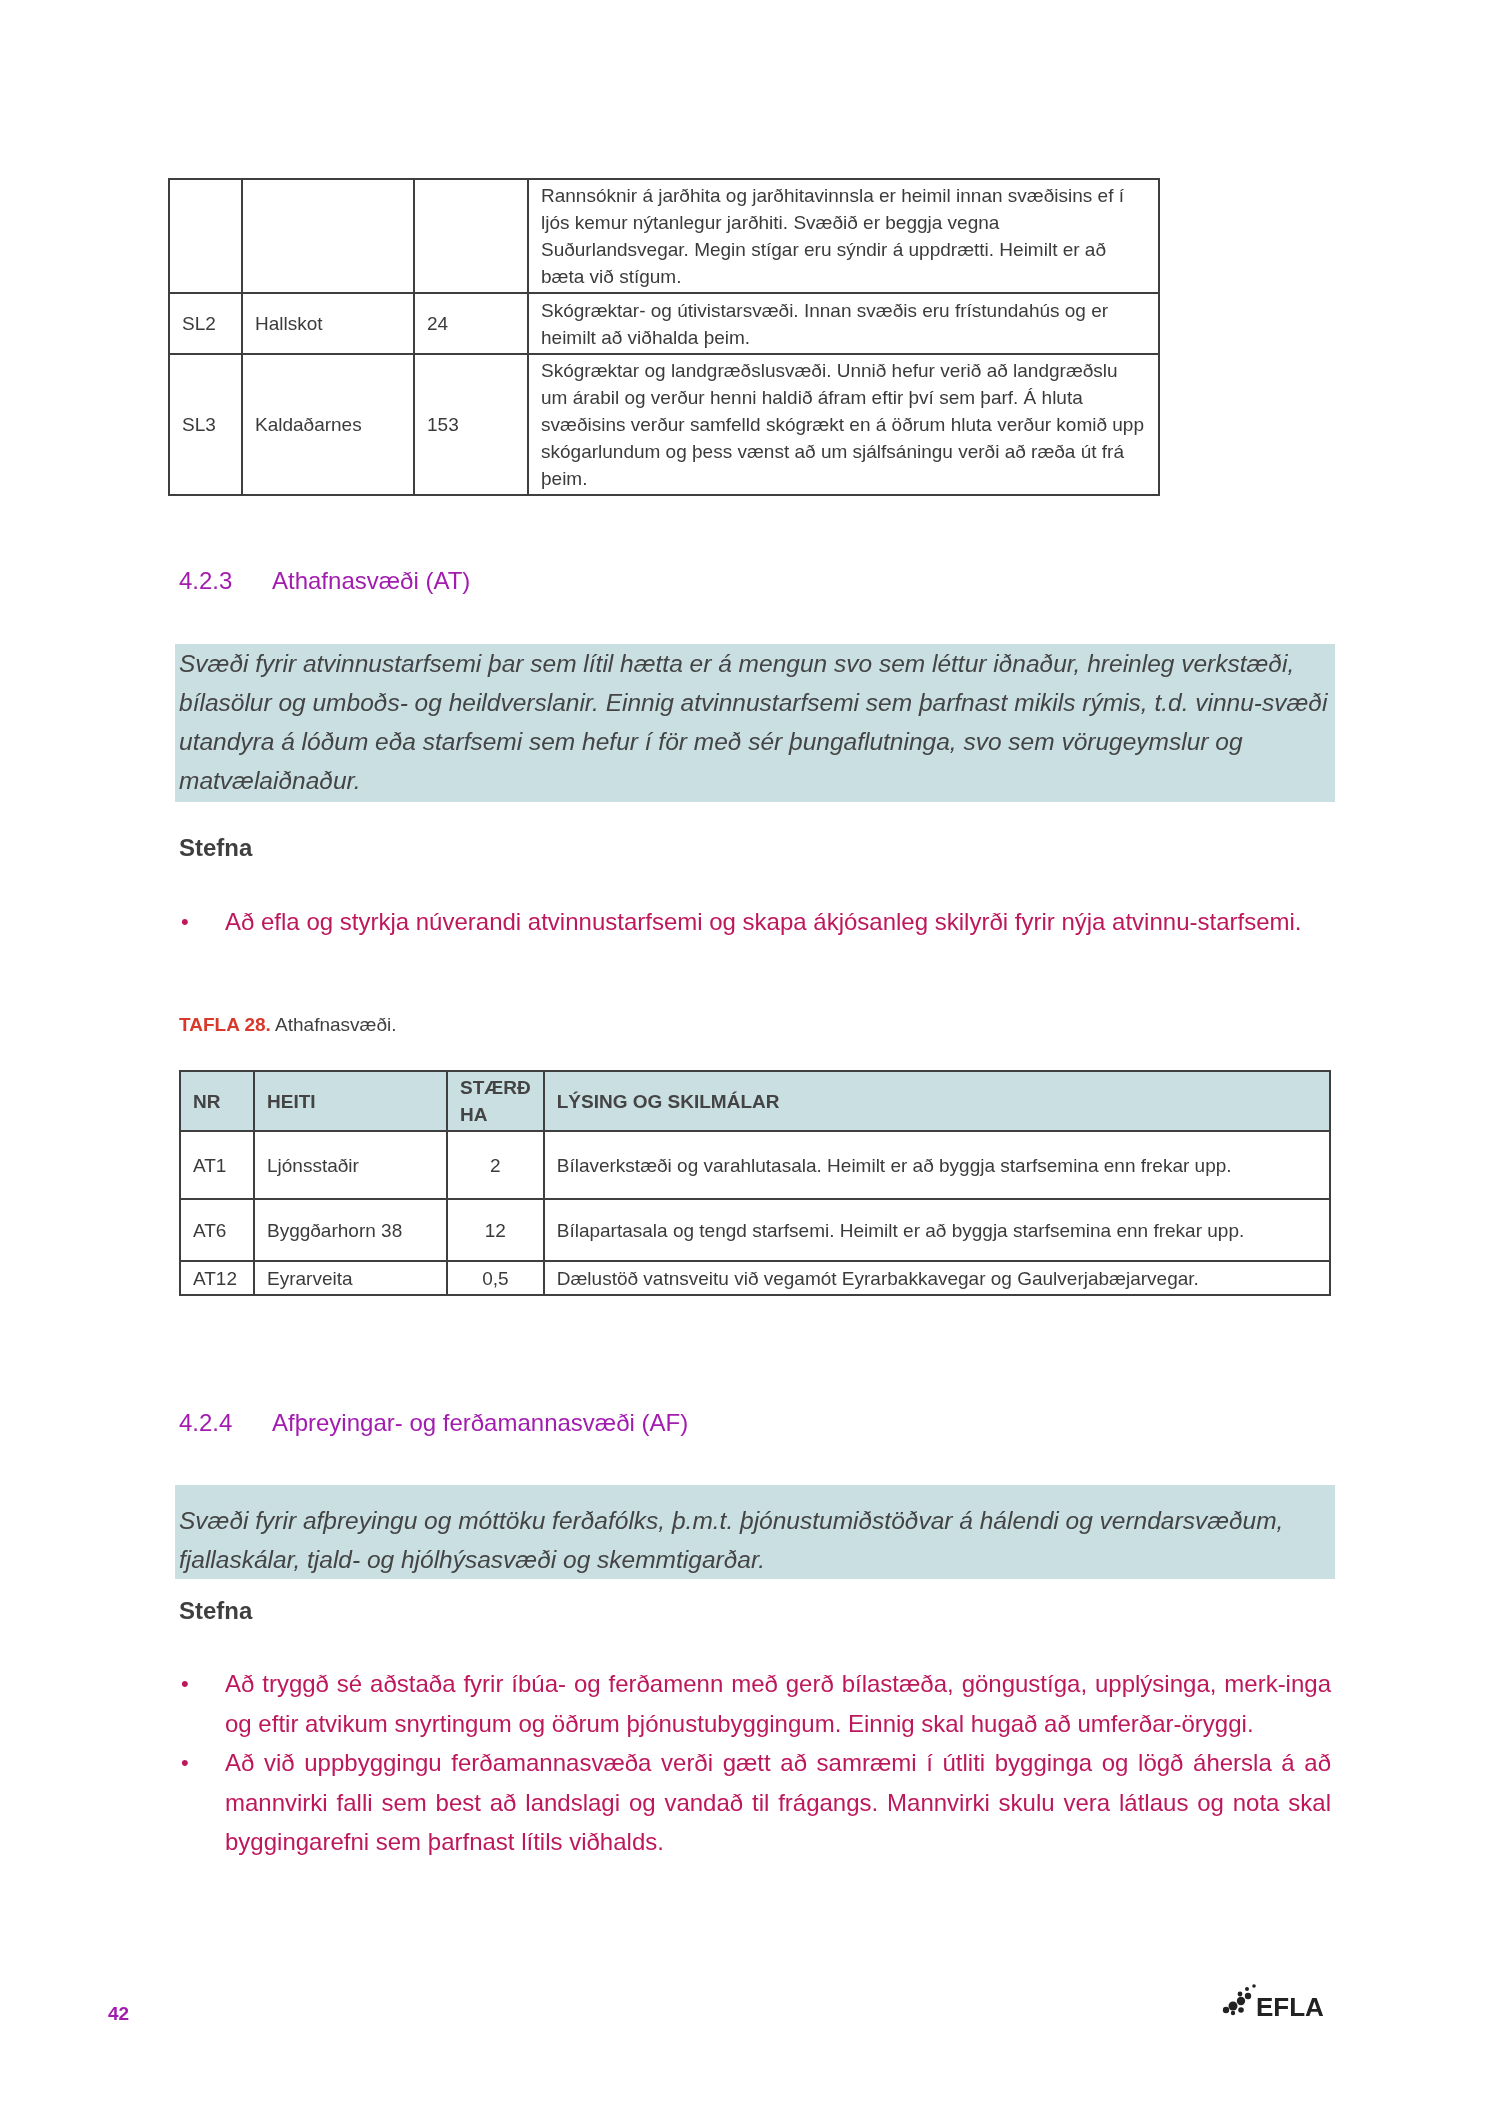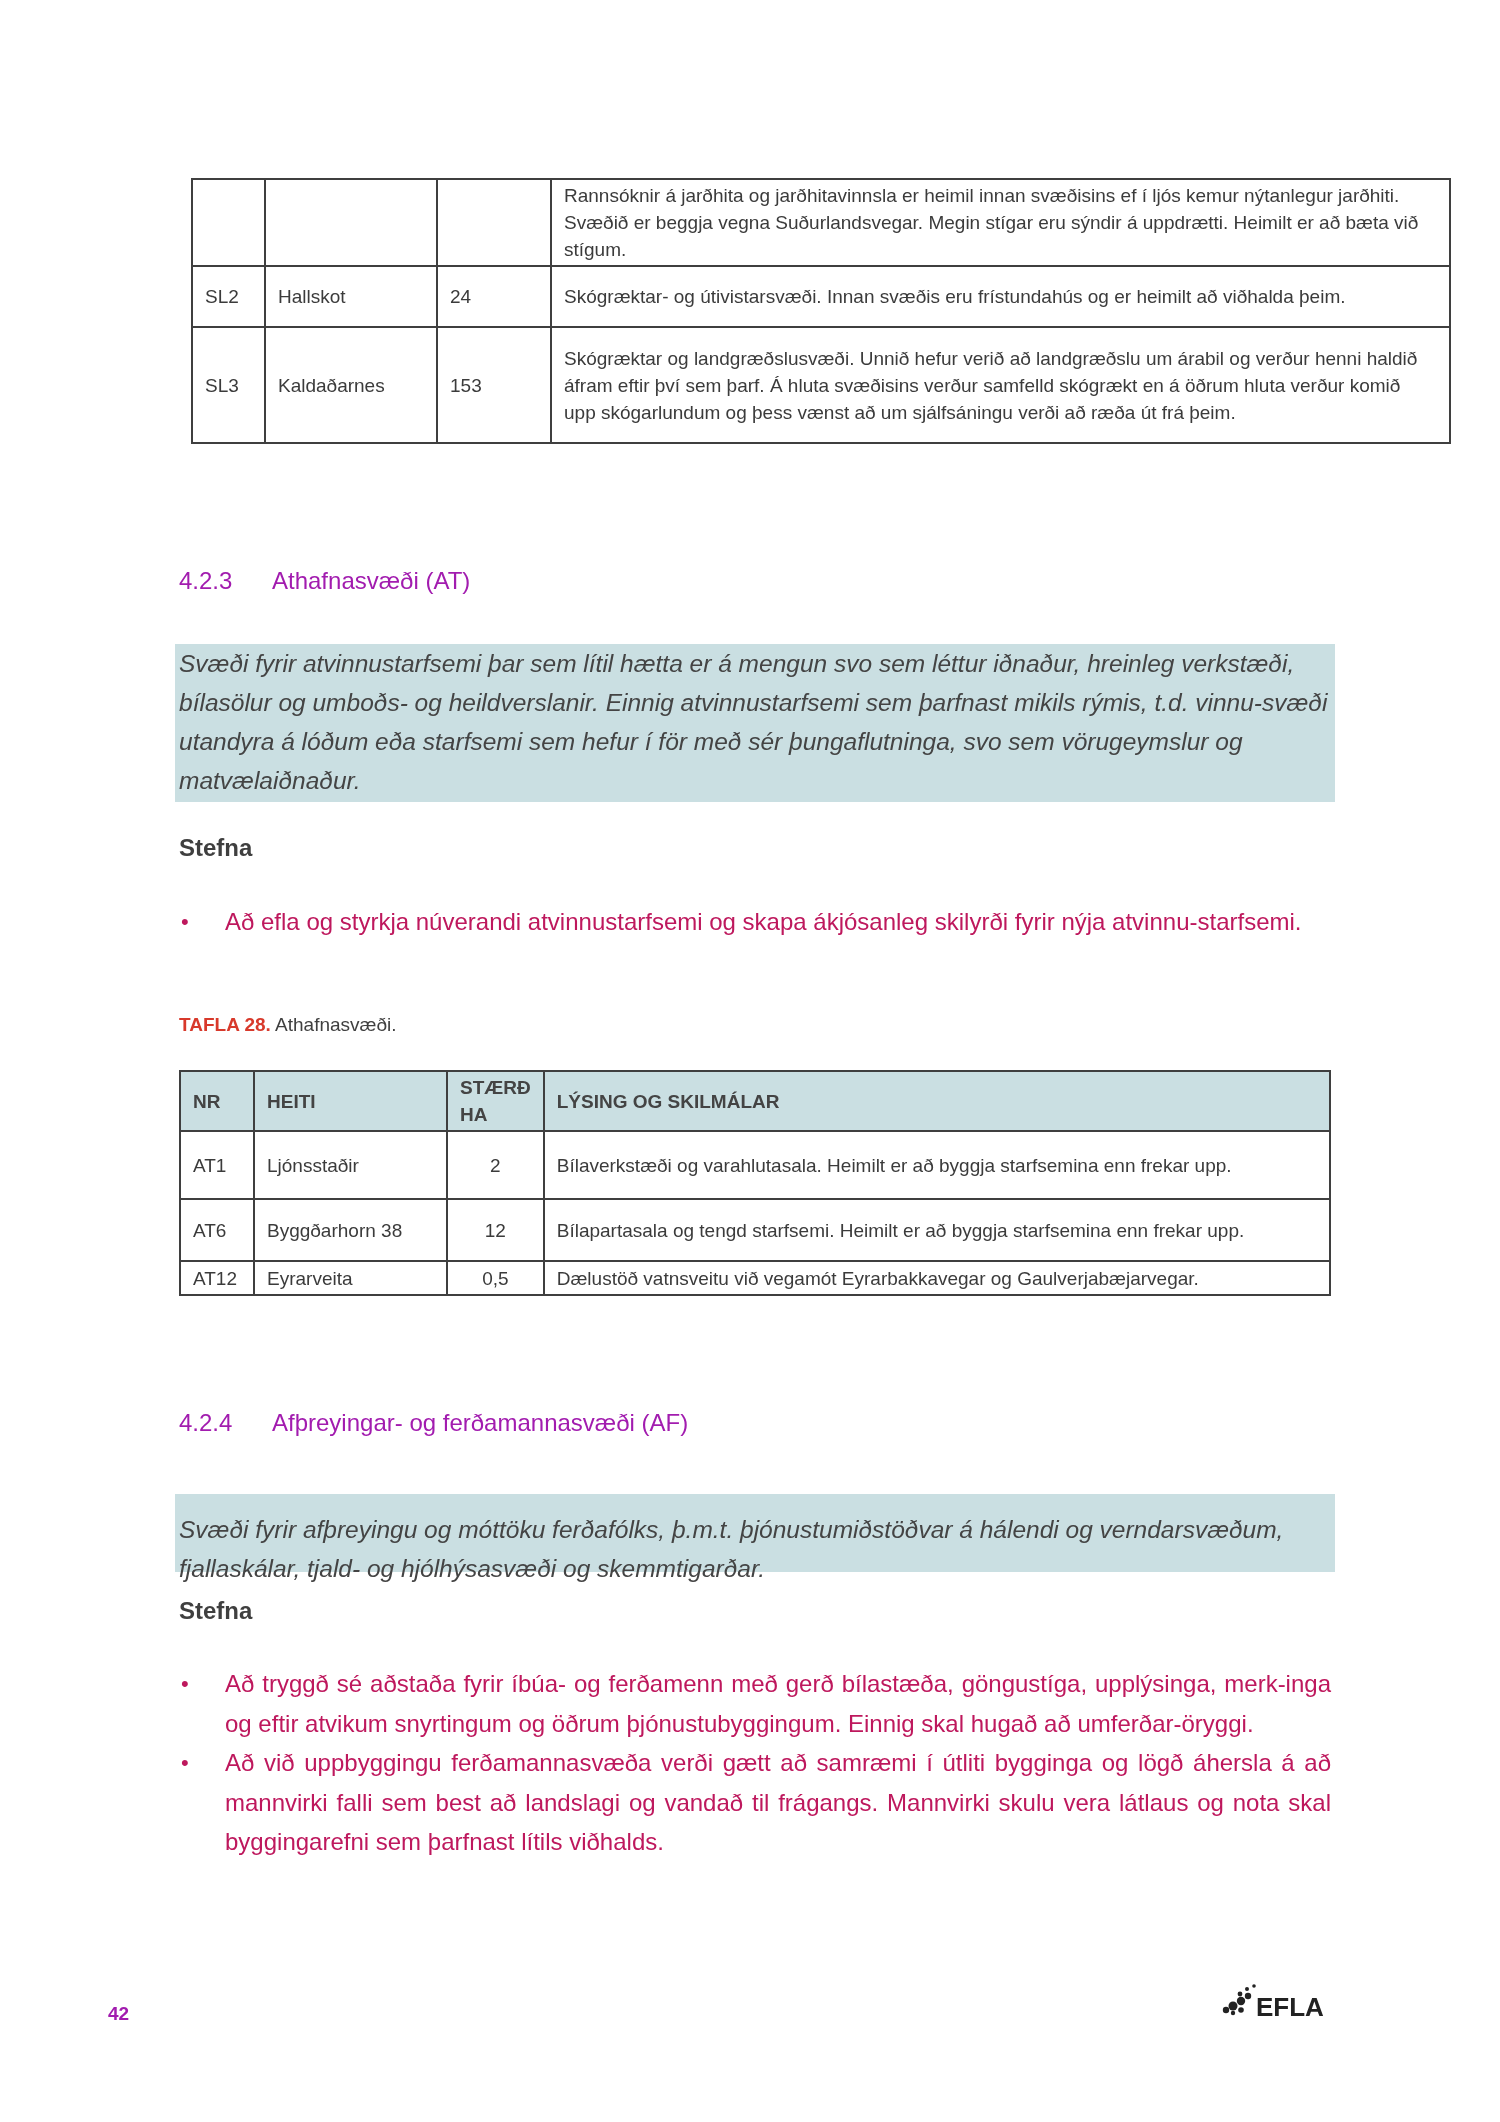--- a/index.html
+++ b/index.html
@@ -2,21 +2,21 @@
 <html><head>
 <meta charset="utf-8">
 <style>
   html, body { margin: 0; padding: 0; background: #ffffff; }
   body { width: 1500px; height: 2122px; position: relative; font-family: "Liberation Sans", sans-serif; color: #3b3b3b; }
   .page { position: absolute; left: 0; top: 0; width: 1500px; height: 2122px; }
 
   table.grid { border-collapse: collapse; position: absolute; font-size: 19px; color: #3b3b3b; }
   table.grid td, table.grid th { border: 2px solid #3f3f3f; vertical-align: middle; padding: 2px 12px; line-height: 27px; text-align: left; font-weight: normal; }
 
-  #t1 { left: 191px; top: 178px; width: 1260px; }
+  #t1 { left: 168px; top: 178px; width: 992px; }
   #t1 col.c1 { width: 73px; } #t1 col.c2 { width: 172px; } #t1 col.c3 { width: 114px; }
 
   .heading { position: absolute; left: 179px; font-size: 24px; color: #a21caf; }
   .heading .num { display: inline-block; width: 93px; }
 
   .shaded { position: absolute; left: 175px; width: 1160px; background: #cadfe2; font-style: italic; font-size: 24.5px; line-height: 39px; color: #444; padding: 16px 4px; box-sizing: border-box; }
 
   .stefna { position: absolute; left: 179px; font-weight: bold; font-size: 24px; color: #3f3f3f; }
 
   ul.bullets { position: absolute; left: 179px; width: 1152px; margin: 0; padding: 0; list-style: none; font-size: 24px; line-height: 39.5px; color: #be185d; text-align: justify; }
@@ -118,21 +118,21 @@
         <td class="num">0,5</td>
         <td>Dælustöð vatnsveitu við vegamót Eyrarbakkavegar og Gaulverjabæjarvegar.</td>
       </tr>
     </tbody>
   </table>
 
   <div class="heading" style="top:1409px">
     <span class="num">4.2.4</span><span>Afþreyingar- og ferðamannasvæði (AF)</span>
   </div>
 
-  <div class="shaded" style="top:1485px; height:78px;margin-top:9px;">Svæði fyrir afþreyingu og móttöku ferðafólks, þ.m.t. þjónustumiðstöðvar á hálendi og verndarsvæðum, fjallaskálar, tjald- og hjólhýsasvæði og skemmtigarðar.</div>
+  <div class="shaded" style="top:1485px; height:94px;">Svæði fyrir afþreyingu og móttöku ferðafólks, þ.m.t. þjónustumiðstöðvar á hálendi og verndarsvæðum, fjallaskálar, tjald- og hjólhýsasvæði og skemmtigarðar.</div>
 
   <div class="stefna" style="top:1597px">Stefna</div>
 
   <ul class="bullets" style="top:1664px">
     <li>Að tryggð sé aðstaða fyrir íbúa- og ferðamenn með gerð bílastæða, göngustíga, upplýsinga, merk-inga og eftir atvikum snyrtingum og öðrum þjónustubyggingum. Einnig skal hugað að umferðar-öryggi.</li>
     <li>Að við uppbyggingu ferðamannasvæða verði gætt að samræmi í útliti bygginga og lögð áhersla á að mannvirki falli sem best að landslagi og vandað til frágangs. Mannvirki skulu vera látlaus og nota skal byggingarefni sem þarfnast lítils viðhalds.</li>
   </ul>
 
   <div class="page-num">42</div>
 

